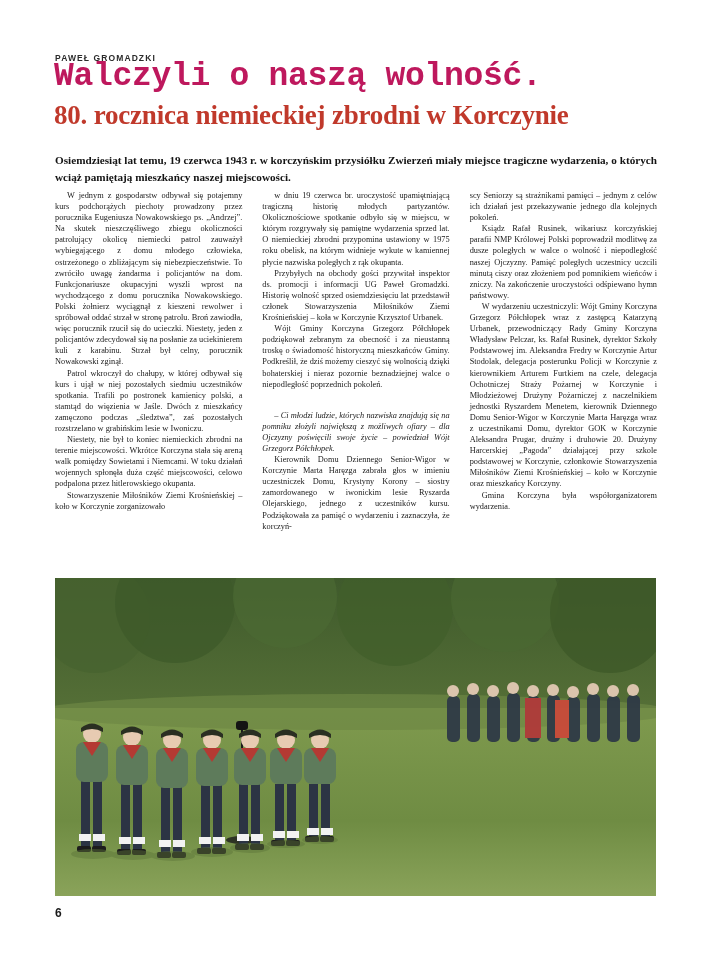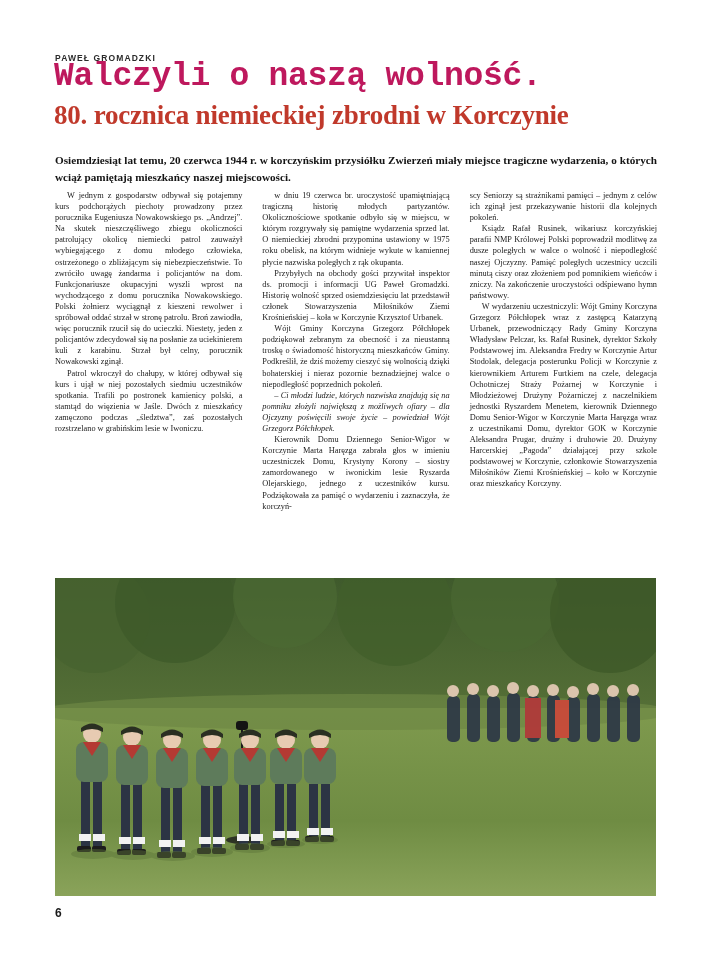--- a/index.html
+++ b/index.html
@@ -76,20 +76,21 @@
   }
   .col p {
     margin: 0;
     text-indent: 12px;
   }
   .col p.noindent {
     text-indent: 0;
   }
   .col p.italic {
     font-style: italic;
+    margin-top: 20px;
   }
   .photo {
     position: absolute;
     left: 55px;
     top: 578px;
     width: 601px;
     height: 318px;
     overflow: hidden;
     background: #6d8a4a;
   }
@@ -107,38 +108,41 @@
 </head>
 <body>
 
 <div class="page">
 
   <div class="author">PAWEŁ GROMADZKI</div>
 
   <div class="title-main">Walczyli o naszą wolność.</div>
   <div class="title-sub">80. rocznica niemieckiej zbrodni w Korczynie</div>
 
-  <div class="lead">Osiemdziesiąt lat temu, 20 czerwca 1944 r. w korczyńskim przysiółku Zwierzeń miały miejsce tragiczne wydarzenia, o których wciąż pamiętają mieszkańcy naszej miejscowości.</div>
+  <div class="lead">Osiemdziesiąt lat temu, 19 czerwca 1943 r. w korczyńskim przysiółku Zwierzeń miały miejsce tragiczne wydarzenia, o których wciąż pamiętają mieszkańcy naszej miejscowości.</div>
 
   <div class="columns">
     <div class="col">
       <p>W jednym z gospodarstw odbywał się potajemny kurs podchorążych piechoty prowadzony przez porucznika Eugeniusza Nowakowskiego ps. „Andrzej”. Na skutek nieszczęśliwego zbiegu okoliczności patrolujący okolicę niemiecki patrol zauważył wybiegającego z domu młodego człowieka, ostrzeżonego o zbliżającym się niebezpieczeństwie. To zwróciło uwagę żandarma i policjantów na dom. Funkcjonariusze okupacyjni wyszli wprost na wychodzącego z domu porucznika Nowakowskiego. Polski żołnierz wyciągnął z kieszeni rewolwer i spróbował oddać strzał w stronę patrolu. Broń zawiodła, więc porucznik rzucił się do ucieczki. Niestety, jeden z policjantów zdecydował się na posłanie za uciekinierem kuli z karabinu. Strzał był celny, porucznik Nowakowski zginął.</p>
       <p>Patrol wkroczył do chałupy, w której odbywał się kurs i ujął w nieј pozostałych siedmiu uczestników spotkania. Trafili po postronek kamienicy polski, a stamtąd do więzienia w Jaśle. Dwóch z mieszkańcy zamęczono podczas „śledztwa”, zaś pozostałych rozstrzelano w grabińskim lesie w Iwoniczu.</p>
+      <p>Niestety, nie był to koniec niemieckich zbrodni na terenie miejscowości. Wkrótce Korczyna stała się areną walk pomiędzy Sowietami i Niemcami. W toku działań wojennych spłonęła duża część miejscowości, celowo podpalona przez hitlerowskiego okupanta.</p>
+      <p>Stowarzyszenie Miłośników Ziemi Krośnieńskiej – koło w Korczynie zorganizowało</p>
     </div>
     <div class="col">
       <p>w dniu 19 czerwca br. uroczystość upamiętniającą tragiczną historię młodych partyzantów. Okolicznościowe spotkanie odbyło się w miejscu, w którym rozgrywały się pamiętne wydarzenia sprzed lat. O niemieckiej zbrodni przypomina ustawiony w 1975 roku obelisk, na którym widnieje wykute w kamiennej płycie nazwiska poległych z rąk okupanta.</p>
       <p>Przybyłych na obchody gości przywitał inspektor ds. promocji i informacji UG Paweł Gromadzki. Historię wolność sprzed osiemdziesięciu lat przedstawił członek Stowarzyszenia Miłośników Ziemi Krośnieńskiej – koła w Korczynie Krzysztof Urbanek.</p>
       <p>Wójt Gminy Korczyna Grzegorz Półchłopek podziękował zebranym za obecność i za nieustanną troskę o świadomość historyczną mieszkańców Gminy. Podkreślił, że dziś możemy cieszyć się wolnością dzięki bohaterskiej i nieraz pozornie beznadziejnej walce o niepodległość poprzednich pokoleń.</p>
       <p class="italic">– Ci młodzi ludzie, których nazwiska znajdują się na pomniku złożyli największą z możliwych ofiary – dla Ojczyzny poświęcili swoje życie – powiedział Wójt Grzegorz Półchłopek.</p>
       <p>Kierownik Domu Dziennego Senior-Wigor w Korczynie Marta Haręzga zabrała głos w imieniu uczestniczek Domu, Krystyny Korony – siostry zamordowanego w iwonickim lesie Ryszarda Olejarskiego, jednego z uczestników kursu. Podziękowała za pamięć o wydarzeniu i zaznaczyła, że korczyń-</p>
     </div>
     <div class="col">
-      <p class="noindent">scy Seniorzy są strażnikami pamięci – jednym z celów ich zginął jest przekazywanie historii dla kolejnych pokoleń.</p>
+      <p class="noindent">scy Seniorzy są strażnikami pamięci – jednym z celów ich działań jest przekazywanie jednego dla kolejnych pokoleń.</p>
       <p>Ksiądz Rafał Rusinek, wikariusz korczyńskiej parafii NMP Królowej Polski poprowadził modlitwę za dusze poległych w walce o wolność i niepodległość naszej Ojczyzny. Pamięć poległych uczestnicy uczcili minutą ciszy oraz złożeniem pod pomnikiem wieńców i zniczy. Na zakończenie uroczystości odśpiewano hymn państwowy.</p>
       <p>W wydarzeniu uczestniczyli: Wójt Gminy Korczyna Grzegorz Półchłopek wraz z zastępcą Katarzyną Urbanek, przewodniczący Rady Gminy Korczyna Władysław Pelczar, ks. Rafał Rusinek, dyrektor Szkoły Podstawowej im. Aleksandra Fredry w Korczynie Artur Stodolak, delegacja posterunku Policji w Korczynie z kierownikiem Arturem Furtkiem na czele, delegacja Ochotniczej Straży Pożarnej w Korczynie i Młodzieżowej Drużyny Pożarniczej z naczelnikiem jednostki Ryszardem Menetem, kierownik Dziennego Domu Senior-Wigor w Korczynie Marta Haręzga wraz z uczestnikami Domu, dyrektor GOK w Korczynie Aleksandra Prugar, drużny i druhowie 20. Drużyny Harcerskiej „Pagoda” działającej przy szkole podstawowej w Korczynie, członkowie Stowarzyszenia Miłośników Ziemi Krośnieńskiej – koło w Korczynie oraz mieszkańcy Korczyny.</p>
+      <p>Gmina Korczyna była współorganizatorem wydarzenia.</p>
     </div>
   </div>
 
   <div class="photo">
     <svg width="601" height="318" viewBox="0 0 601 318" xmlns="http://www.w3.org/2000/svg">
       <defs>
         <linearGradient id="sky" x1="0" y1="0" x2="0" y2="1">
           <stop offset="0%" stop-color="#cfe0c2"></stop>
           <stop offset="100%" stop-color="#9fb98a"></stop>
         </linearGradient>

